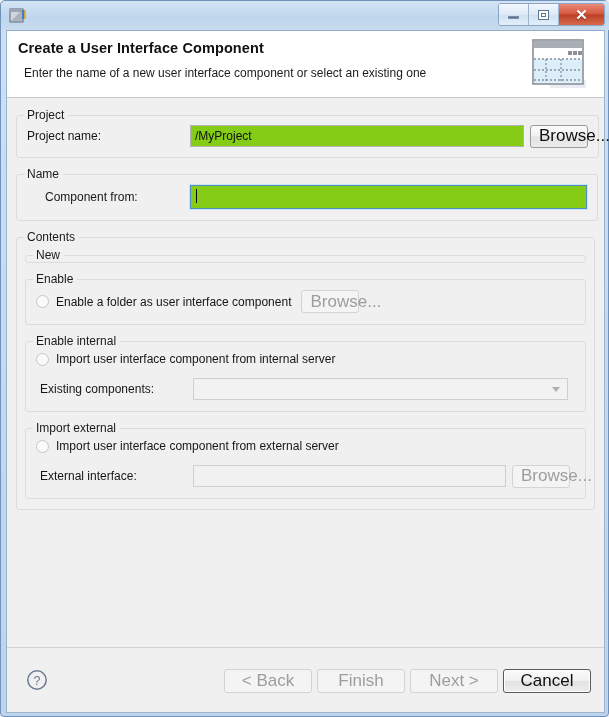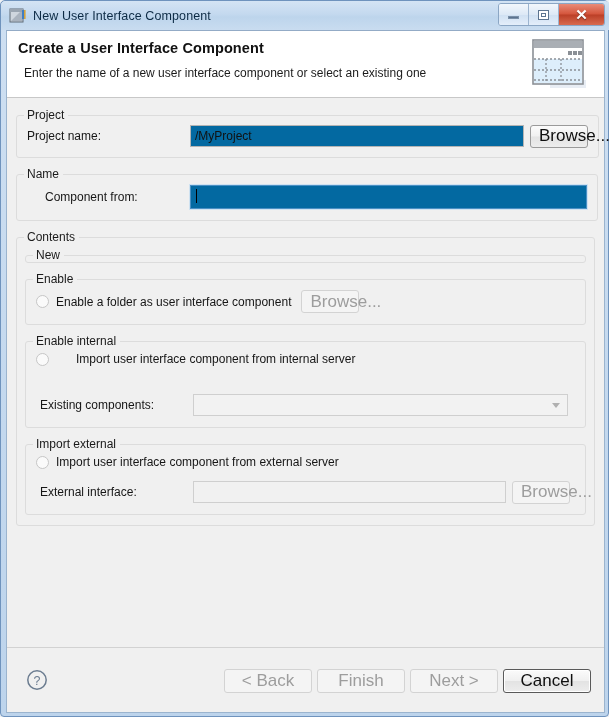--- a/index.html
+++ b/index.html
@@ -192,21 +192,21 @@
     white-space: nowrap;
   }
 
   input.txt {
     font-family: "Liberation Sans", sans-serif;
     font-size: 12px;
     color: #111;
     height: 22px;
     box-sizing: border-box;
     border: 1px solid #b4b4b4;
-    background: #0369a1;
+    background: #84cc16;
     padding: 0 4px;
     outline: none;
   }
   input.txt.focused {
     border: 1px solid #4a90c4;
     box-shadow: 0 0 0 1px #cfe2f1;
   }
   input.txt:disabled, input.txt.disabled {
     background: #f1f1f1;
     border: 1px solid #cfcfcf;
@@ -332,21 +332,20 @@
   <div class="titlebar">
     <div class="title-icon">
       <svg width="18" height="18" viewBox="0 0 18 18">
         <rect x="1" y="2" width="13" height="13" fill="#cfd6de" stroke="#5f6b77" stroke-width="1"></rect>
         <path d="M1.5 14.5 L13.5 2.5 L13.5 14.5 Z" fill="#8d98a4" opacity="0.55"></path>
         <rect x="1" y="2" width="13" height="3" fill="#9aa5b1"></rect>
         <rect x="13" y="3" width="2" height="9" fill="#3f7ec4"></rect>
         <rect x="15" y="3" width="1.6" height="9" fill="#d2a23d"></rect>
       </svg>
     </div>
-    <div class="title-text">New User Interface Component</div>
 
     <div class="winbtns">
       <div class="winbtn">
         <div class="glyph-min"></div>
       </div>
       <div class="winbtn">
         <div class="glyph-max"></div>
       </div>
       <div class="winbtn close">
         <span class="glyph-close">✕</span>
@@ -420,21 +419,21 @@
                 <span class="radio disabled"></span>
                 <span class="lbl">Enable a folder as user interface component</span>
                 <button class="btn disabled" style="margin-left:10px;width:58px;min-width:58px;">Browse...</button>
               </div>
             </div>
           </fieldset>
 
           <fieldset class="group">
             <legend>Enable internal</legend>
             <div class="group-inner" style="padding:4px 10px 10px 10px;">
-              <div class="radio-row" style="margin-bottom:27px;gap:20px;">
+              <div class="radio-row" style="margin-bottom:11px;">
                 <span class="radio disabled"></span>
                 <span class="lbl">Import user interface component from internal server</span>
               </div>
               <div class="row">
                 <span class="lbl" style="width:157px;padding-left:4px;box-sizing:border-box;">Existing components:</span>
                 <div class="combo" style="width:375px;">
                   <span class="val"></span>
                   <span class="arrow"></span>
                 </div>
               </div>

